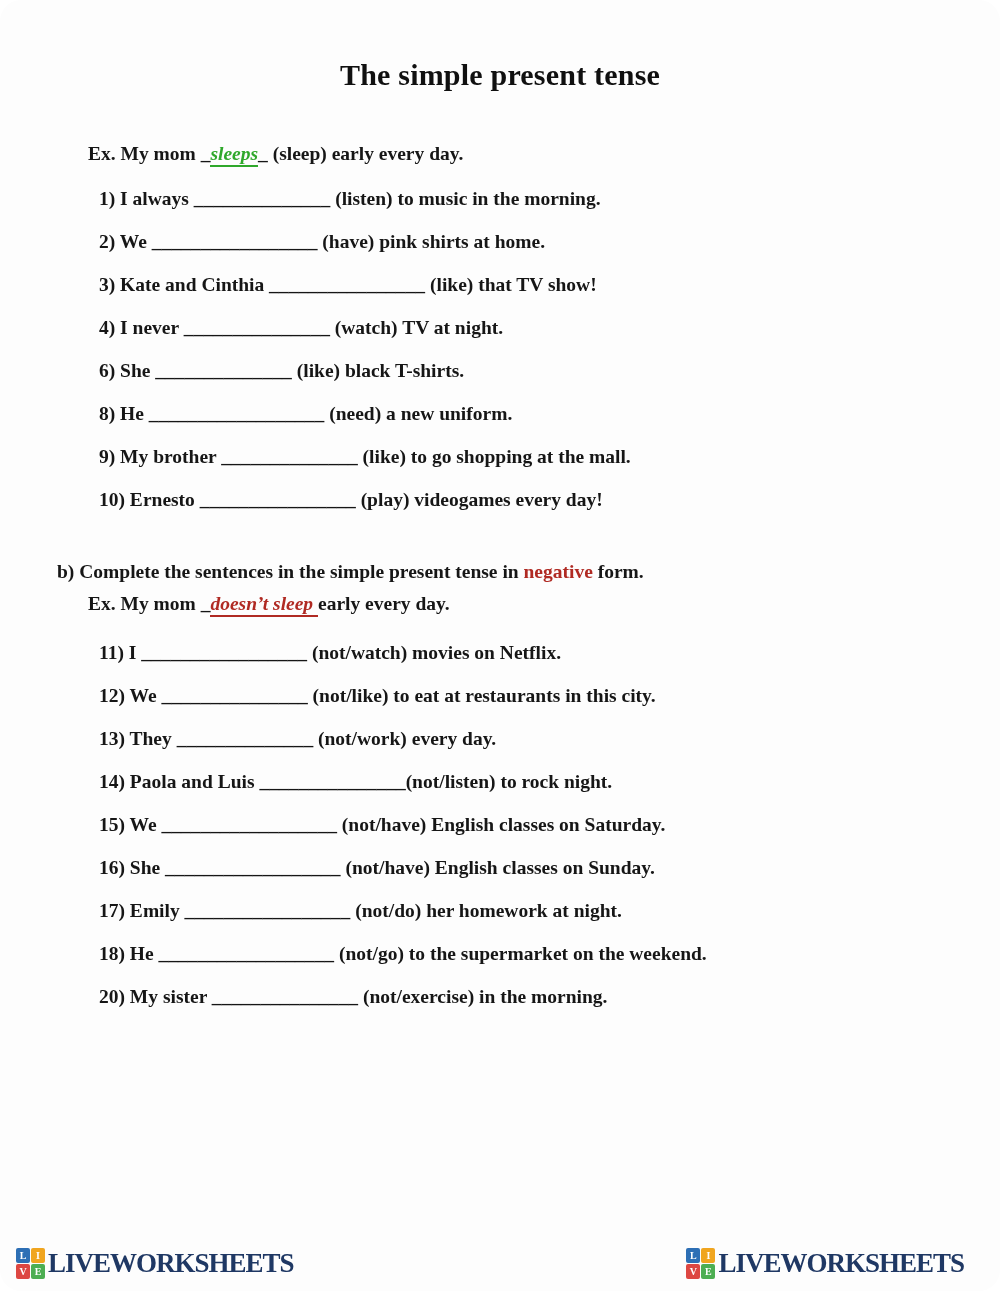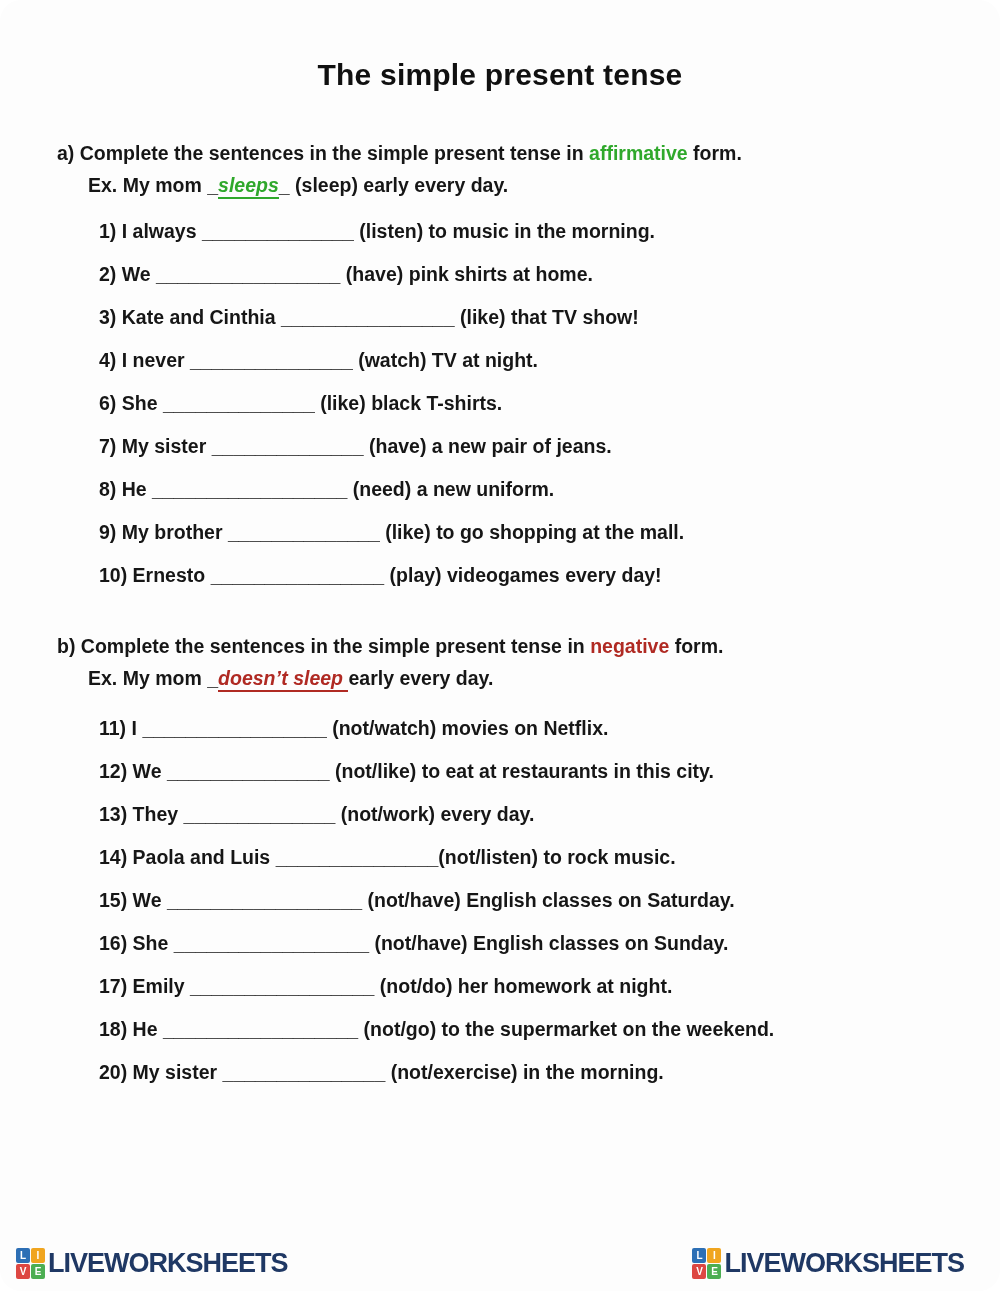--- a/index.html
+++ b/index.html
@@ -1,20 +1,20 @@
 <!DOCTYPE html>
 <html style="--green: #2fa82b; --red: #b02a23; --navy: #1f3864;"><head>
 <meta charset="utf-8">
 <style>
   html,body{margin:0;padding:0;background:#ffffff;}
   .page{
     position:relative;
     width:1000px;height:1291px;
     background:#fdfdfd;
-    font-family:Liberation Sans, sans-serif;
+    font-family:Liberation Serif, serif;
     font-weight:700;
     color:#161616;
     overflow:hidden;
     border-radius:21px;
   }
   .title{
     margin:0;
     padding-top:58px;
     text-align:center;
     font-size:30px;
@@ -88,43 +88,41 @@
   }
 </style>
 </head>
 <body>
 
 <div class="page">
 
   <h1 class="title">The simple present tense</h1>
 
   <div class="section-a">
-    <p class="instr"><span>a) Complete the sentences in the simple present tense in </span><span class="hl-green">affirmative</span><span> form.</span></p>
     <p class="example"><span>Ex. My mom </span><span>_</span><span class="ans-green">sleeps</span><span>_</span><span> (sleep) early every day.</span></p>
     <div class="items" id="items-a">
         <div class="item"><span>1) I always </span><span class="blank">______________</span><span> (listen) to music in the morning.</span></div>
         <div class="item"><span>2) We </span><span class="blank">_________________</span><span> (have) pink shirts at home.</span></div>
         <div class="item"><span>3) Kate and Cinthia </span><span class="blank">________________</span><span> (like) that TV show!</span></div>
         <div class="item"><span>4) I never </span><span class="blank">_______________</span><span> (watch) TV at night.</span></div>
         <div class="item"><span>6) She </span><span class="blank">______________</span><span> (like) black T-shirts.</span></div>
-        <div class="item"><span>7) My sister </span><span class="blank">______________</span><span> (have) a new pair of jeans.</span></div>
         <div class="item"><span>8) He </span><span class="blank">__________________</span><span> (need) a new uniform.</span></div>
         <div class="item"><span>9) My brother </span><span class="blank">______________</span><span> (like) to go shopping at the mall.</span></div>
         <div class="item"><span>10) Ernesto </span><span class="blank">________________</span><span> (play) videogames every day!</span></div>
       </div>
   </div>
 
   <div class="section-b">
     <p class="instr"><span>b) Complete the sentences in the simple present tense in </span><span class="hl-red">negative</span><span> form.</span></p>
     <p class="example"><span>Ex. My mom </span><span>_</span><span class="ans-red">doesn’t sleep </span><span>early every day.</span></p>
     <div class="items items-b" id="items-b">
         <div class="item"><span>11) I </span><span class="blank">_________________</span><span> (not/watch) movies on Netflix.</span></div>
         <div class="item"><span>12) We </span><span class="blank">_______________</span><span> (not/like) to eat at restaurants in this city.</span></div>
         <div class="item"><span>13) They </span><span class="blank">______________</span><span> (not/work) every day.</span></div>
-        <div class="item"><span>14) Paola and Luis </span><span class="blank">_______________</span><span>(not/listen) to rock music.</span></div>
+        <div class="item"><span>14) Paola and Luis </span><span class="blank">_______________</span><span>(not/listen) to rock night.</span></div>
         <div class="item"><span>15) We </span><span class="blank">__________________</span><span> (not/have) English classes on Saturday.</span></div>
         <div class="item"><span>16) She </span><span class="blank">__________________</span><span> (not/have) English classes on Sunday.</span></div>
         <div class="item"><span>17) Emily </span><span class="blank">_________________</span><span> (not/do) her homework at night.</span></div>
         <div class="item"><span>18) He </span><span class="blank">__________________</span><span> (not/go) to the supermarket on the weekend.</span></div>
         <div class="item"><span>20) My sister </span><span class="blank">_______________</span><span> (not/exercise) in the morning.</span></div>
       </div>
   </div>
 
   <div class="footer">
     <div class="logo">

